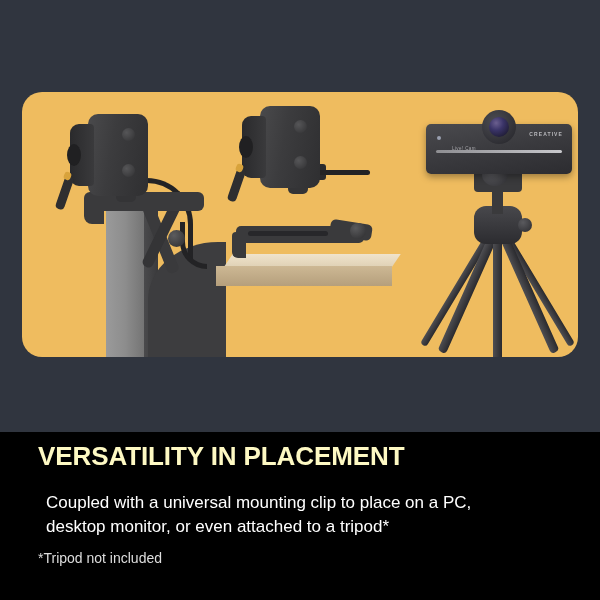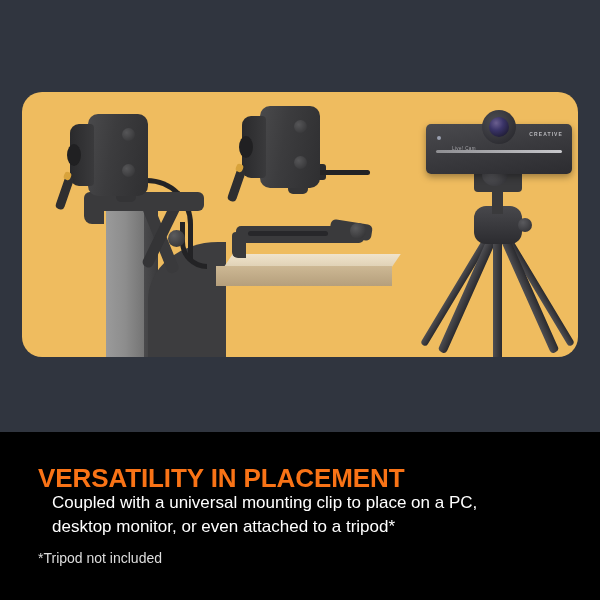--- a/index.html
+++ b/index.html
@@ -226,26 +226,26 @@
   }
   .s3-leg-c{left:119px;}
   .s3-leg-l{left:114px;transform:rotate(24deg);}
   .s3-leg-r{left:126px;transform:rotate(-24deg);}
   .s3-leg-l2{left:110px;transform:rotate(31deg);width:7px;}
   .s3-leg-r2{left:130px;transform:rotate(-31deg);width:7px;}
 
   
   .band{position:absolute;left:0;top:432px;width:600px;height:168px;background:#000;}
   .headline{
-    position:absolute;left:38px;top:31px;
-    color:#f97316;font-size:26px;font-weight:bold;letter-spacing:-.1px;
+    position:absolute;left:38px;top:9px;
+    color:#fef9c3;font-size:26px;font-weight:bold;letter-spacing:-.1px;
     white-space:nowrap;
   }
   .subcopy{
-    position:absolute;left:52px;top:59px;width:430px;
+    position:absolute;left:46px;top:59px;width:430px;
     color:#fff;font-size:17px;line-height:24px;
   }
   .footnote{
     position:absolute;left:38px;top:118px;
     color:#dedede;font-size:14px;
   }
 </style>
 </head>
 <body>
 

